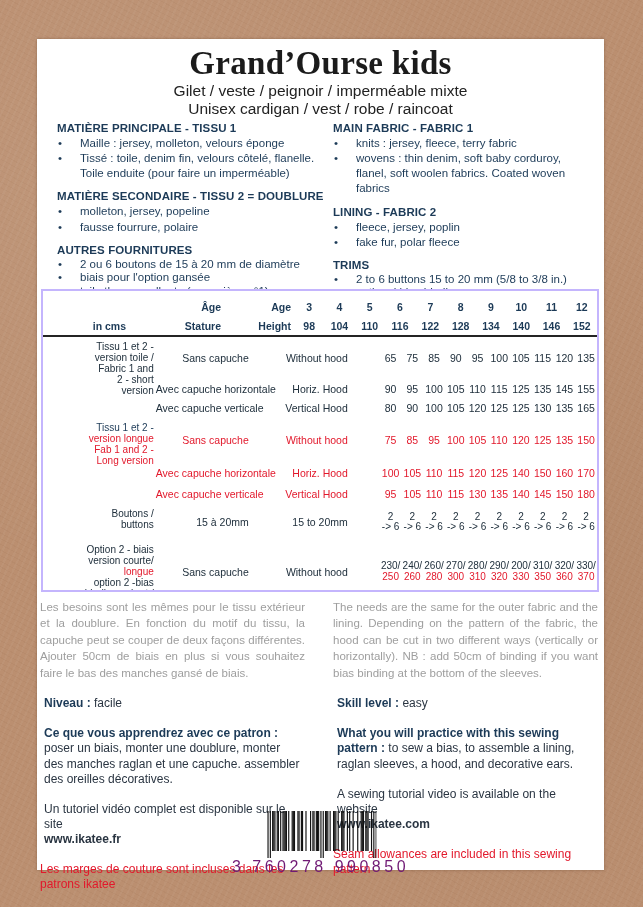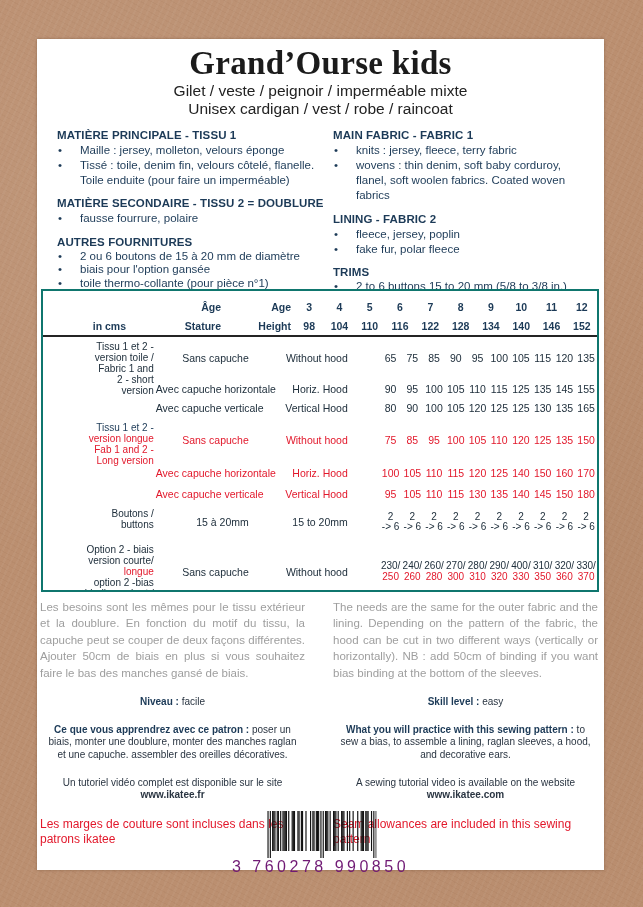--- a/index.html
+++ b/index.html
@@ -16,31 +16,31 @@
   .card {
     position:absolute; left:37px; top:39px; width:567px; height:831px;
     background:#ffffff; box-shadow:0 0 3px rgba(70,40,20,.35);
   }
   
   .hd { text-align:center; padding-top:7px; color:#1d1d1d; }
   .hd h1 { margin:0; font-family:"Liberation Serif", serif; font-weight:bold;
            font-size:33px; line-height:1.08; letter-spacing:.3px; color:#1b1b1b; }
   .hd .sub { font-size:15.5px; line-height:1.17; color:#222; }
   
-  .materials { display:flex; margin-top:11px; padding-left:18px; padding-right:10px; }
+  .materials { display:flex; margin-top:4px; padding-left:18px; padding-right:10px; }
   .mcol { width:272px; }
   .mcol.right { flex:1; padding-left:4px; }
   .mhead { color:#1c3a57; font-weight:bold; font-size:11.5px; margin:9px 0 2px 2px; letter-spacing:.1px; }
   .msec:first-child .mhead { margin-top:0; }
   .mitem { position:relative; padding-left:25px; font-size:11.5px; color:#1c3a57; line-height:1.32; }
   .mitem::before { content:'\2022'; position:absolute; left:3px; top:0; }
   .tight .mitem { line-height:1.18; }
   
   .stable { position:absolute; left:4px; top:250px; width:558px; height:303px;
-            border:2px solid #0f766e; box-sizing:border-box; font-size:10.5px;
+            border:2px solid #c4b5fd; box-sizing:border-box; font-size:10.5px;
             color:#20303d; background:#fff; overflow:hidden; }
   .thr { display:grid; grid-template-columns:85px 96px 70px 1fr; align-items:end;
          font-weight:bold; color:#1c3a57; height:19px; }
   .thead { padding:3px 0 3px; border-bottom:2px solid #242424; }
   .clab { text-align:right; padding-right:2px; }
   .cfr, .cen { text-align:right; padding-right:3px; white-space:nowrap; }
   .nums { display:grid; grid-template-columns:repeat(10,1fr); }
   .nums > div { text-align:center; }
   .tsec { display:flex;margin-left:33px; }
   .glabel { width:85px; box-sizing:border-box; font-size:10px; line-height:11px;
@@ -55,21 +55,21 @@
   .sec2 { color:#e2182b; }
   .twol .nums > div { line-height:10.5px; font-size:10px; }
   .twol .l1, .twol .l2 { display:block; }
   .opt .l2 { color:#e2182b; }
   
   .details { position:absolute; top:560px; left:0; width:100%; box-sizing:border-box;
              display:flex; padding:0 6px 0 3px; }
   .dcol { width:50%; box-sizing:border-box; padding-right:14px; }
   .dcol.right { padding-right:0; padding-left:14px; }
   .gray { color:#9e9e9e; text-align:justify; font-size:11.5px; line-height:1.43; margin:0 0 15px; }
-  .line { font-size:10px; color:#2a3542; margin:0 4px 15px; line-height:1.26;text-align:center; }
+  .line { font-size:12px; color:#2a3542; margin:0 4px 15px; line-height:1.26; }
   .b { font-weight:bold; }
   .navy { color:#1c3a57; }
   .rednote { color:#e2182b; font-size:12px; margin:2px 0 0; line-height:1.25; }
   
   .barcode-wrap { position:absolute; top:772px; left:50%; transform:translateX(-50%); text-align:center; }
   .barcode-wrap svg { display:block; margin:0 auto; }
   .bcdigits { font-size:16px; color:#701a75; letter-spacing:3.5px; margin-top:0px; white-space:nowrap; }
 </style>
 </head>
 <body>
@@ -87,20 +87,21 @@
       <div class="msec">
         <div class="mhead">MATIÈRE PRINCIPALE - TISSU 1</div>
         <div>
             <div class="mitem">Maille : jersey, molleton, velours éponge</div>
             <div class="mitem">Tissé : toile, denim fin, velours côtelé, flanelle. Toile enduite (pour faire un imperméable)</div>
           </div>
       </div>
       <div class="msec">
         <div class="mhead">MATIÈRE SECONDAIRE -  TISSU 2 = DOUBLURE</div>
         <div>
+            <div class="mitem">molleton, jersey, popeline</div>
             <div class="mitem">fausse fourrure, polaire</div>
           </div>
       </div>
       <div class="msec tight">
         <div class="mhead">AUTRES FOURNITURES</div>
         <div>
             <div class="mitem">2 ou 6 boutons de 15 à 20 mm de diamètre</div>
             <div class="mitem">biais pour l'option gansée</div>
             <div class="mitem">toile thermo-collante (pour pièce n°1)</div>
           </div>
@@ -375,21 +376,21 @@
               </div>
               <div>
                 <span class="l1">280/</span>
                 <span class="l2">310</span>
               </div>
               <div>
                 <span class="l1">290/</span>
                 <span class="l2">320</span>
               </div>
               <div>
-                <span class="l1">400/</span>
+                <span class="l1">200/</span>
                 <span class="l2">330</span>
               </div>
               <div>
                 <span class="l1">310/</span>
                 <span class="l2">350</span>
               </div>
               <div>
                 <span class="l1">320/</span>
                 <span class="l2">360</span>
               </div>

